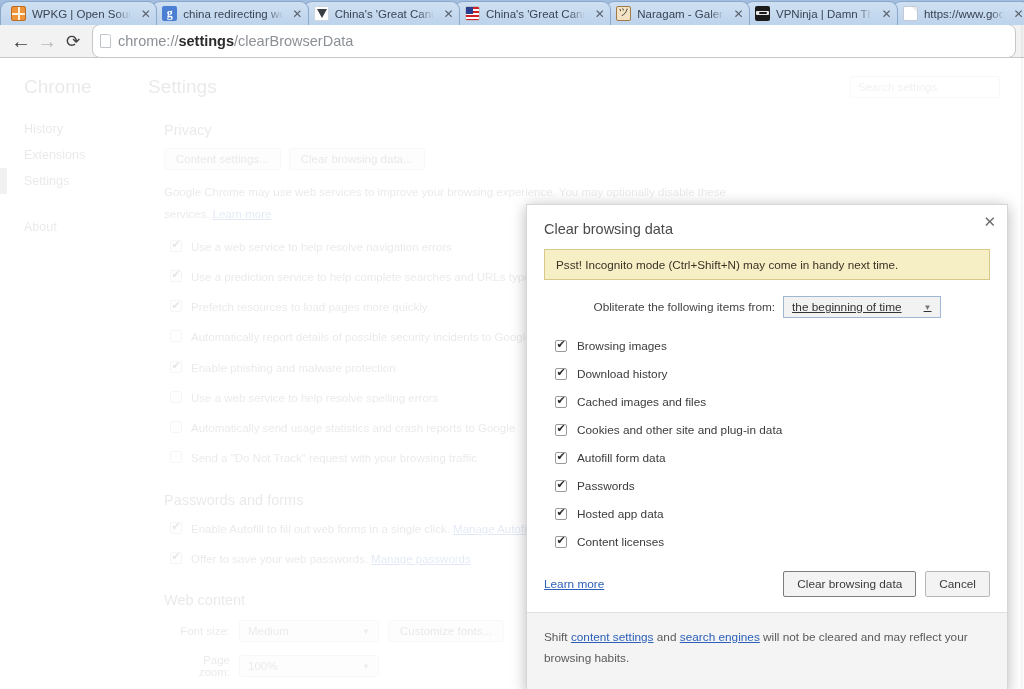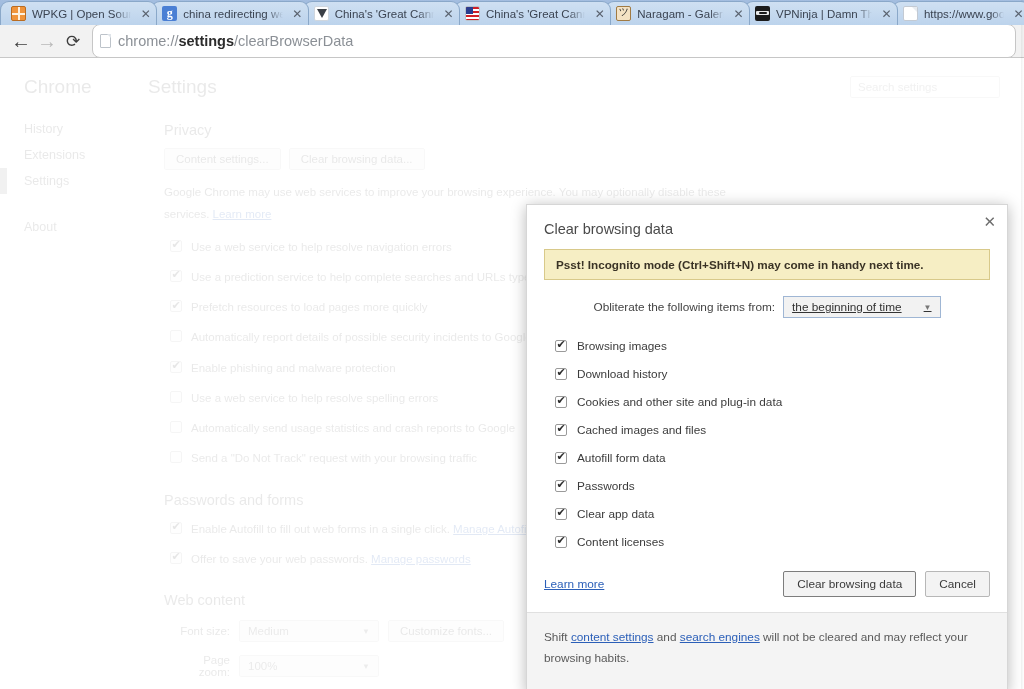--- a/index.html
+++ b/index.html
@@ -209,21 +209,21 @@
     box-shadow: 0 2px 14px rgba(0,0,0,0.28);
   }
   .dlg-body { padding: 16px 17px 0 17px; }
   .dlg-title { font-size:14.5px; color:#4a4a4a; padding-bottom:12px; }
   .dlg-close {
     position:absolute; right:11px; top:9px; font-size:15px; color:#6d6d6d;
     line-height:1; cursor:pointer;
   }
   .banner {
     background:#f6eec4; border:1px solid #d8c98a;
-    font-size:11.7px; font-weight:bold; color:#3a3326;
+    font-size:11.7px; font-weight:normal; color:#3a3326;
     padding:8px 11px; margin-bottom:16px;
   }
   .from-row { display:flex; align-items:center; gap:8px; margin-bottom:14px;justify-content:center; }
   .from-label { font-size:11.8px; color:#444; }
   .from-select {
     border:1px solid #9fb6d4; background:#f2f2f2;
     font-size:11.8px; color:#333; padding:3px 8px;
     display:flex; align-items:center; gap:22px;text-decoration:underline;
   }
   .dlg-cb {
@@ -431,37 +431,37 @@
           <div class="dlg-cb">
             <span class="cb2"></span>
             <span>Browsing images</span>
           </div>
           <div class="dlg-cb">
             <span class="cb2"></span>
             <span>Download history</span>
           </div>
           <div class="dlg-cb">
             <span class="cb2"></span>
+            <span>Cached images and files</span>
+          </div>
+          <div class="dlg-cb">
+            <span class="cb2"></span>
             <span>Cookies and other site and plug-in data</span>
           </div>
           <div class="dlg-cb">
             <span class="cb2"></span>
-            <span>Cached images and files</span>
-          </div>
-          <div class="dlg-cb">
-            <span class="cb2"></span>
             <span>Autofill form data</span>
           </div>
           <div class="dlg-cb">
             <span class="cb2"></span>
             <span>Passwords</span>
           </div>
           <div class="dlg-cb">
             <span class="cb2"></span>
-            <span>Clear app data</span>
+            <span>Hosted app data</span>
           </div>
           <div class="dlg-cb">
             <span class="cb2"></span>
             <span>Content licenses</span>
           </div>
         </div>
     </div>
 
     <div class="dlg-actions">
       <span class="learn-more">Learn more</span>

